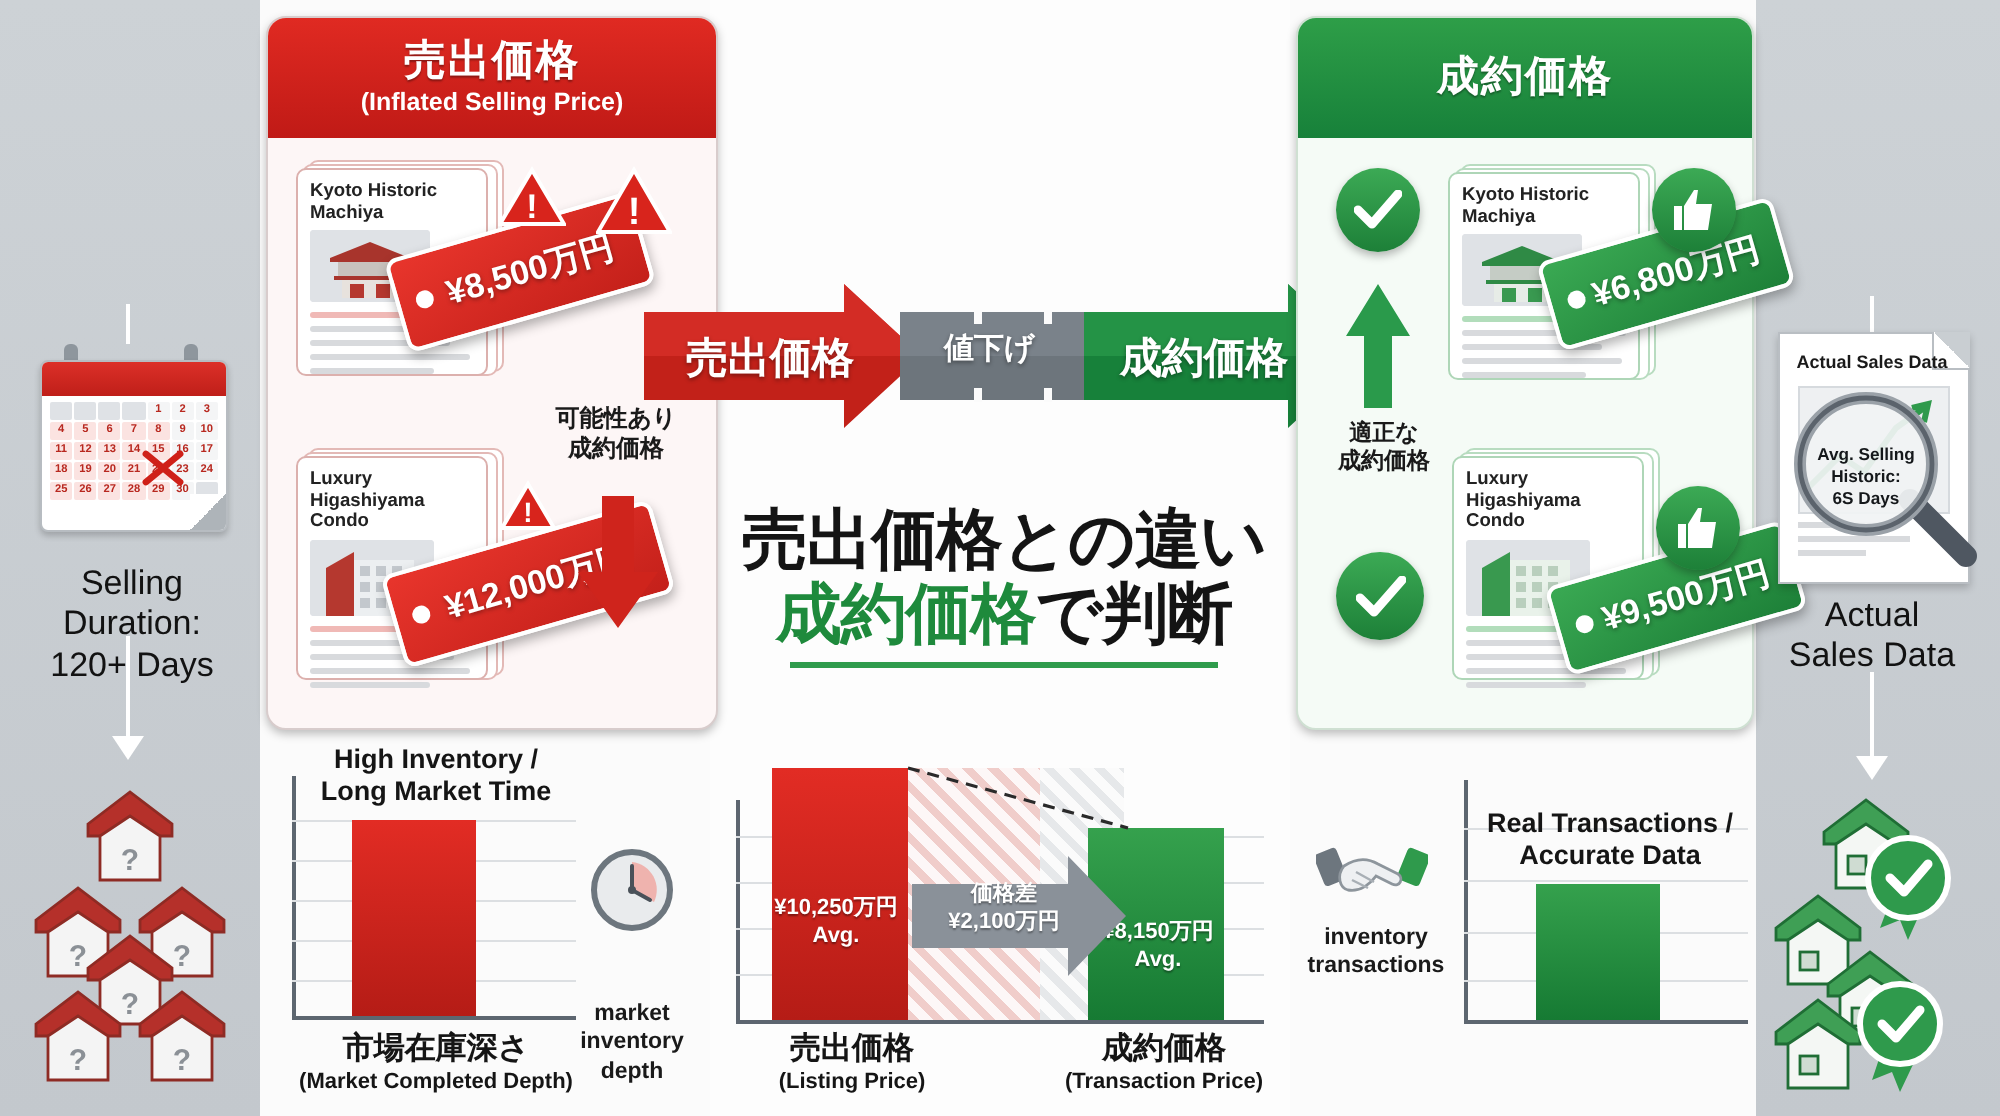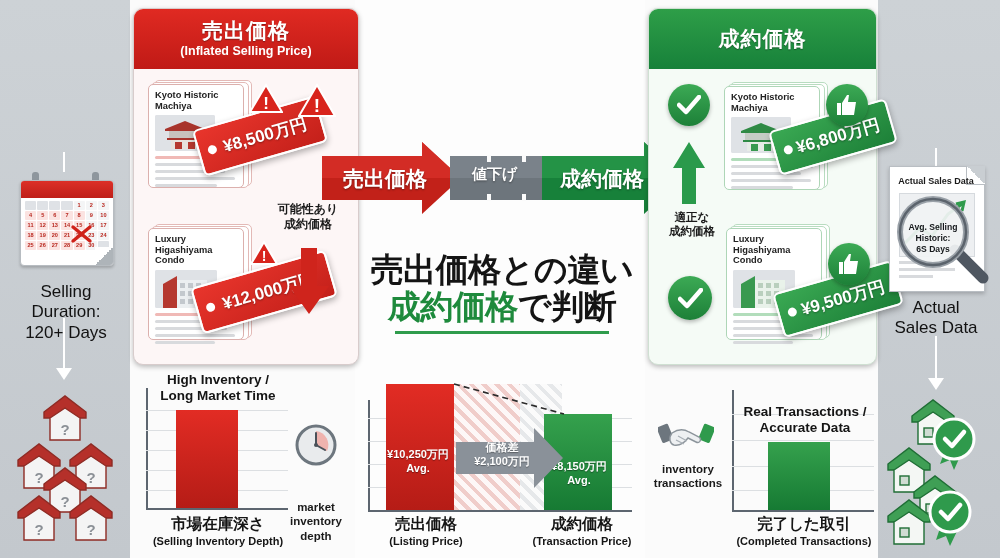--- a/index.html
+++ b/index.html
@@ -296,21 +296,21 @@
     <div class="grid" style="top:82px;"></div>
     <div class="grid" style="top:102px;"></div>
     <div class="bar-red" style="left:30px;top:22px;width:62px;height:98px;"></div>
   </div>
   <div class="ctitle" style="left:144px;top:372px;width:148px;">
     <div>High Inventory /</div>
     <div>Long Market Time</div>
   </div>
   <div class="clabel" style="left:140px;top:514px;width:156px;">
     <div class="jp">市場在庫深さ</div>
-    <div class="en">(Selling Inventory Depth)</div>
+    <div class="en">(Market Completed Depth)</div>
   </div>
   <div style="position:absolute;left:295px;top:424px;">
     <svg width="42" height="42" viewBox="0 0 42 42">
       <circle cx="21" cy="21" r="19" fill="#e9ebed" stroke="#6d767e" stroke-width="3"></circle>
       <path d="M21 21 L21 7 A14 14 0 0 1 32 27 Z" fill="#efb3ae"></path>
       <circle cx="21" cy="21" r="2" fill="#4a5159"></circle>
       <path d="M21 21 L21 9 M21 21 L30 26" stroke="#4a5159" stroke-width="2" stroke-linecap="round"></path>
     </svg>
   </div>
   <div class="smalllabel" style="left:282px;top:472px;width:68px;margin-top:28px;">
@@ -488,24 +488,20 @@
     <div class="grid" style="top:24px;"></div>
     <div class="grid" style="top:50px;"></div>
     <div class="grid" style="top:76px;"></div>
     <div class="grid" style="top:100px;"></div>
     <div class="bar-green" style="left:36px;top:52px;width:62px;height:68px;"></div>
   </div>
   <div class="ctitle" style="left:734px;top:404px;width:142px;">
     <div>Real Transactions /</div>
     <div>Accurate Data</div>
   </div>
-  <div class="clabel" style="left:726px;top:514px;width:156px;">
-    <div class="jp">完了した取引</div>
-    <div class="en">(Completed Transactions)</div>
-  </div>
   <div style="position:absolute;left:658px;top:420px;">
     <svg width="56" height="36" viewBox="0 0 56 36">
       <rect x="1" y="5" width="12" height="17" rx="2" fill="#6d767e" transform="rotate(-22 7 13)"></rect>
       <rect x="43" y="5" width="12" height="17" rx="2" fill="#2f9a4c" transform="rotate(22 49 13)"></rect>
       <path d="M14 13 C20 9, 26 9, 31 12 L41 17 C44 19, 42 24, 38 22 L30 18 C27 22, 22 26, 16 25 C12 24, 10 18, 14 13 Z" fill="#eef0f2" stroke="#8d959c" stroke-width="1.4"></path>
       <path d="M18 20 L26 24 M20 16 L29 21" stroke="#a8afb5" stroke-width="1.2" fill="none"></path>
     </svg>
   </div>
   <div class="smalllabel" style="left:648px;top:462px;width:80px;">
     <div>inventory</div>

